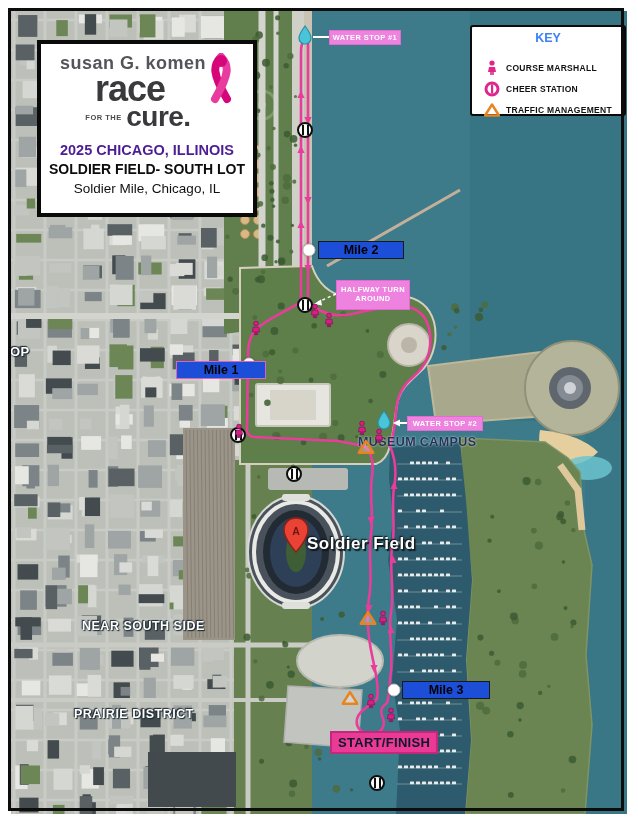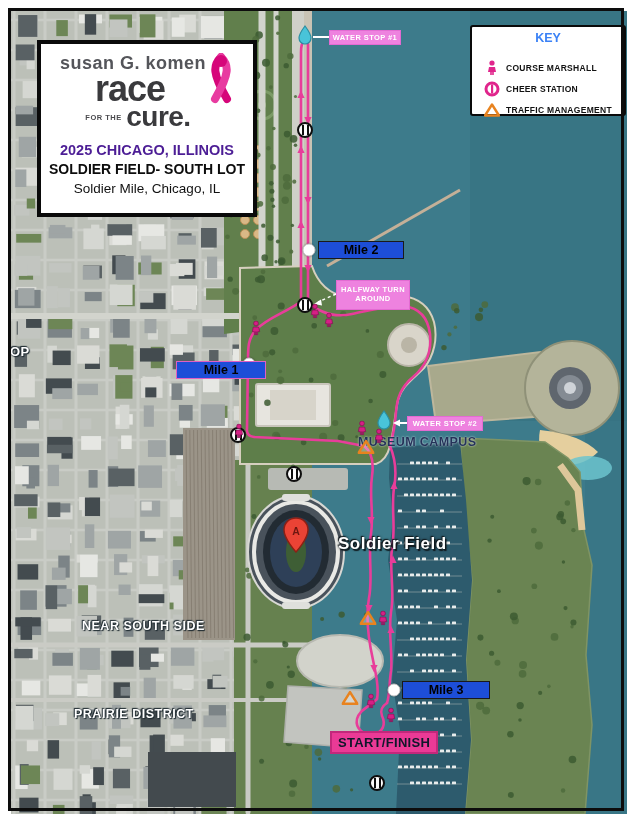--- a/index.html
+++ b/index.html
@@ -1099,21 +1099,21 @@
         </div>
 
       <div class="lbl-pink" style="left:329px;top:30px;width:66px;">WATER STOP #1</div>
       <div class="lbl-pink" style="left:407px;top:416px;width:70px;">WATER STOP #2</div>
       <div class="lbl-pink" style="left:336px;top:280px;width:68px;height:22px;padding-top:4px;">HALFWAY TURN AROUND</div>
       <div class="mile-box pinkborder" style="left:176px;top:353px;width:50px;">Mile 1</div>
       <div class="mile-box" style="left:318px;top:241px;width:46px;">Mile 2</div>
       <div class="mile-box" style="left:402px;top:681px;width:48px;border-width:1px;">Mile 3</div>
       <div class="startfinish" style="left:330px;top:731px;">START/FINISH</div>
       <div class="museum-campus" style="left:318px;top:435px;margin-left:40px;">MUSEUM CAMPUS</div>
-      <div class="soldier-field" style="left:314px;top:534px;padding-left:24px;">Soldier Field</div>
+      <div class="soldier-field" style="left:283px;top:534px;padding-left:24px;">Soldier Field</div>
       <div class="geo-white" style="left:37px;top:619px;font-size:12.5px;margin-left:45px;">NEAR SOUTH SIDE</div>
       <div class="geo-white" style="left:74px;top:707px;font-size:12.5px;">PRAIRIE DISTRICT</div>
       <div class="geo-white" style="left:10px;top:344px;font-size:13px;">OP</div>
 
       <div class="info-box">
         <div class="brand">
           <div class="brand-top">susan G. komen</div>
           <div class="brand-race">race</div>
           <div class="brand-cureline">
             <span class="brand-forthe">FOR THE</span>

